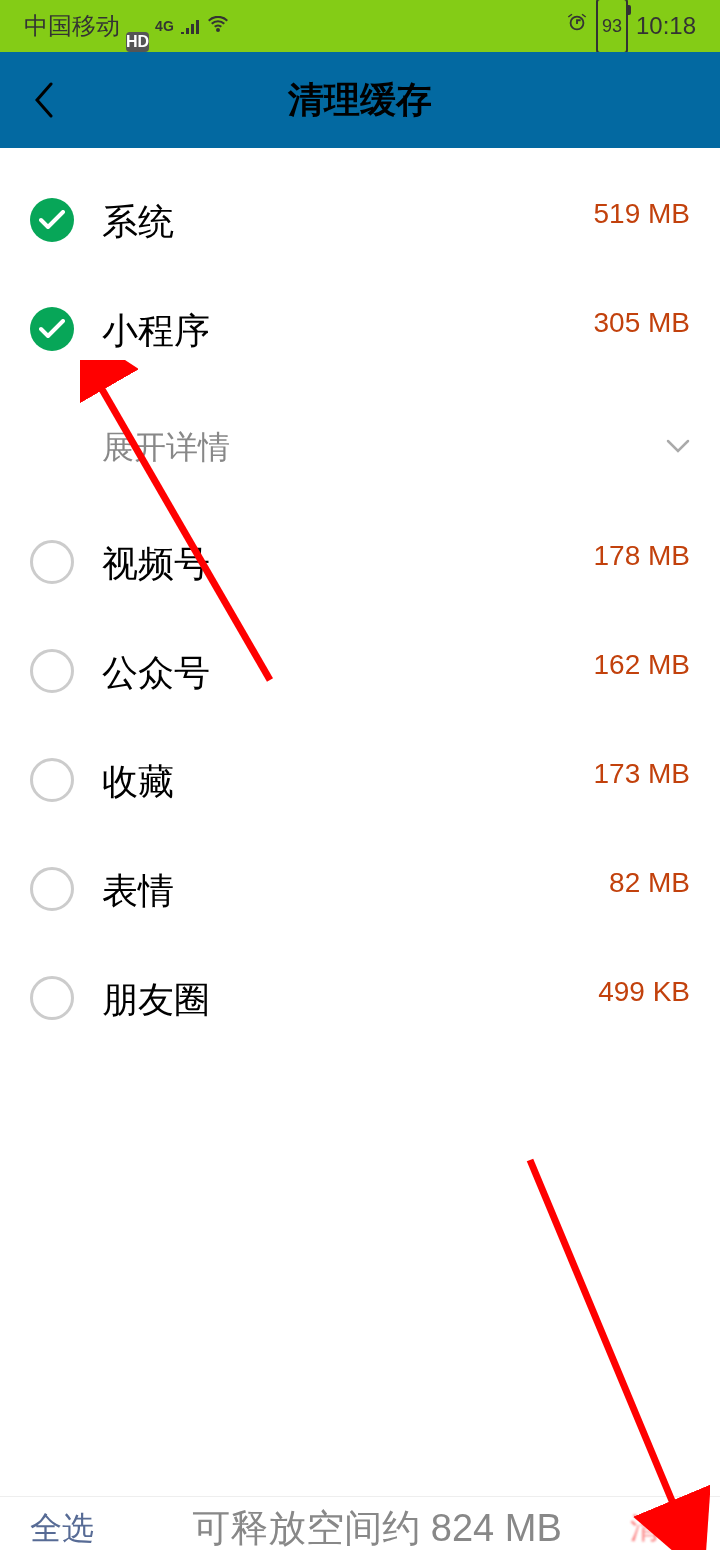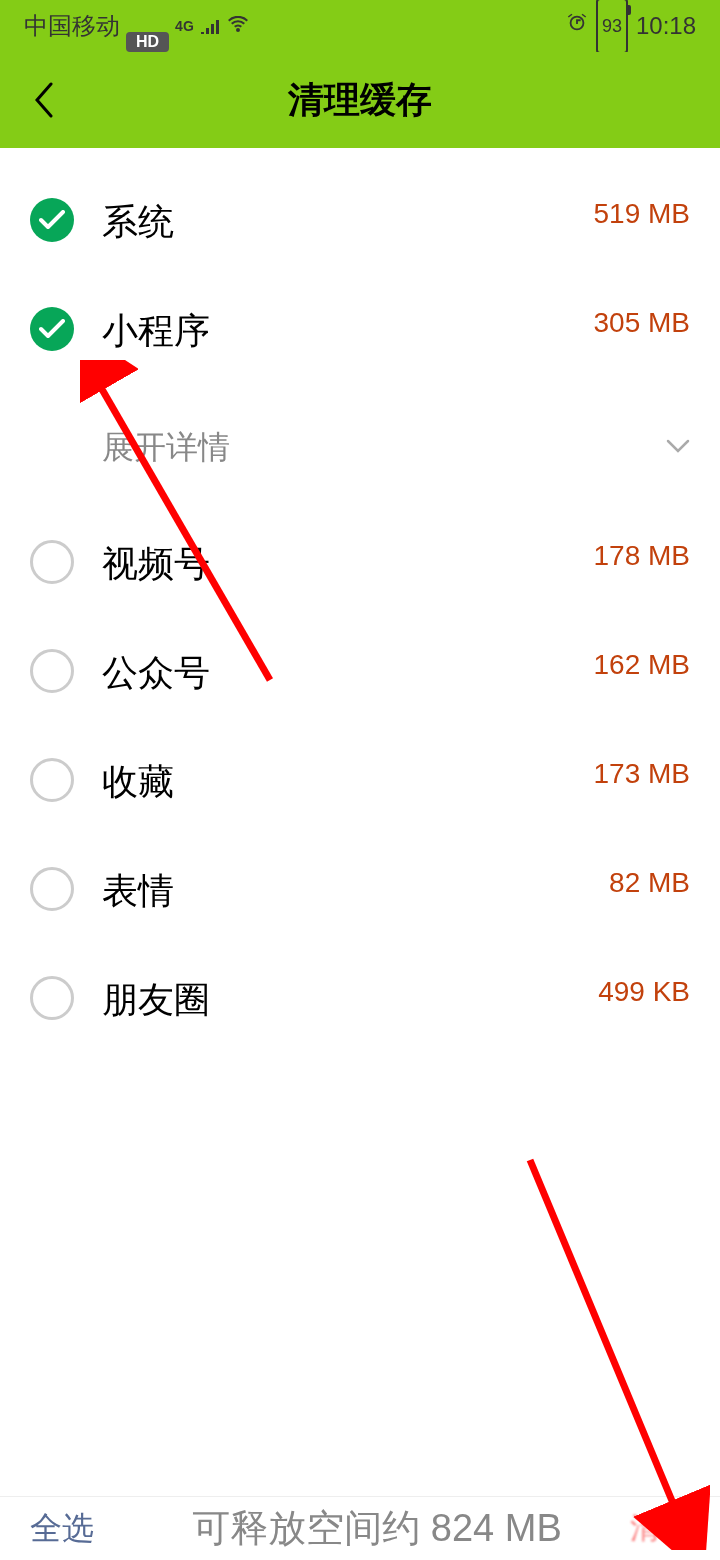--- a/index.html
+++ b/index.html
@@ -32,21 +32,21 @@
     }
     .status-right {
       display: flex;
       align-items: center;
       gap: 8px;
     }
     .hd-badge {
       background: #555;
       color: #fff;
       font-size: 16px;
-      padding: 1px 10px;
+      padding: 1px 0;
       border-radius: 4px;
       font-weight: bold;
       margin-top: 32px;
     }
     .signal-4g {
       font-size: 14px;
       font-weight: bold;
     }
     .battery-box {
       border: 2px solid #333;
@@ -61,21 +61,21 @@
       position: absolute;
       right: -5px;
       top: 5px;
       width: 3px;
       height: 10px;
       background: #333;
       border-radius: 0 2px 2px 0;
     }
     .header {
       height: 96px;
-      background: #84cc16;
+      background: #0369a1;
       display: flex;
       align-items: center;
       position: relative;
     }
     .back-btn {
       position: absolute;
       left: 24px;
       top: 50%;
       transform: translateY(-50%);
       width: 40px;

